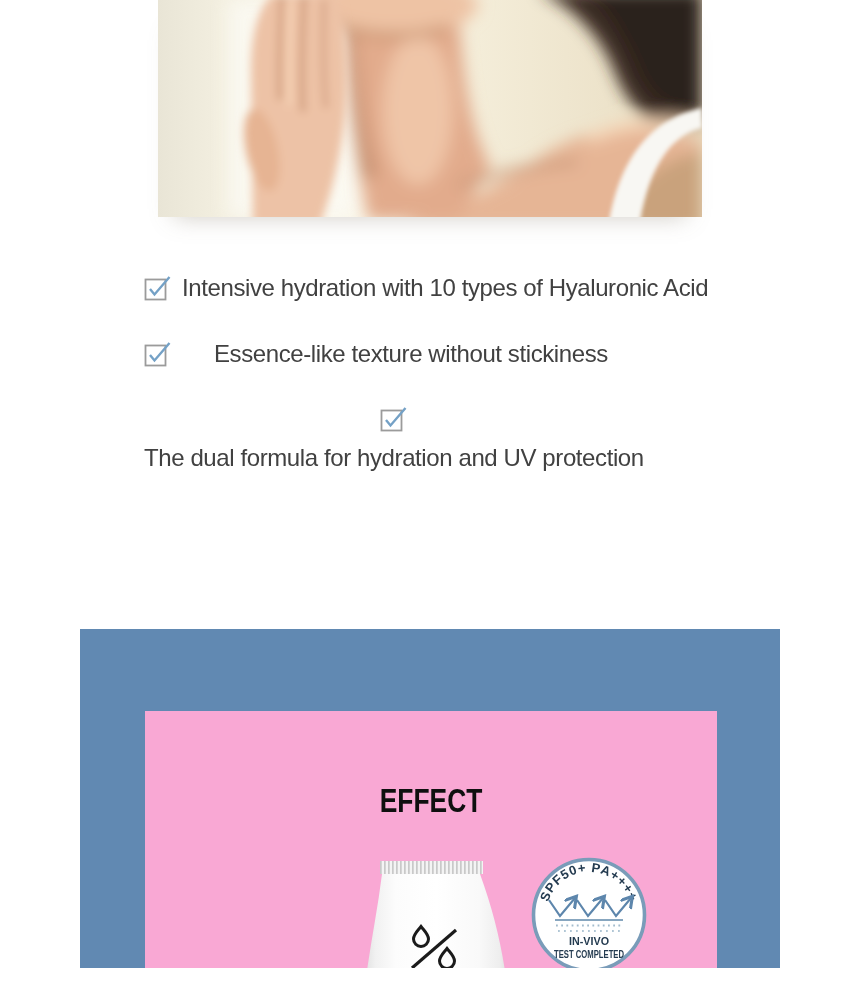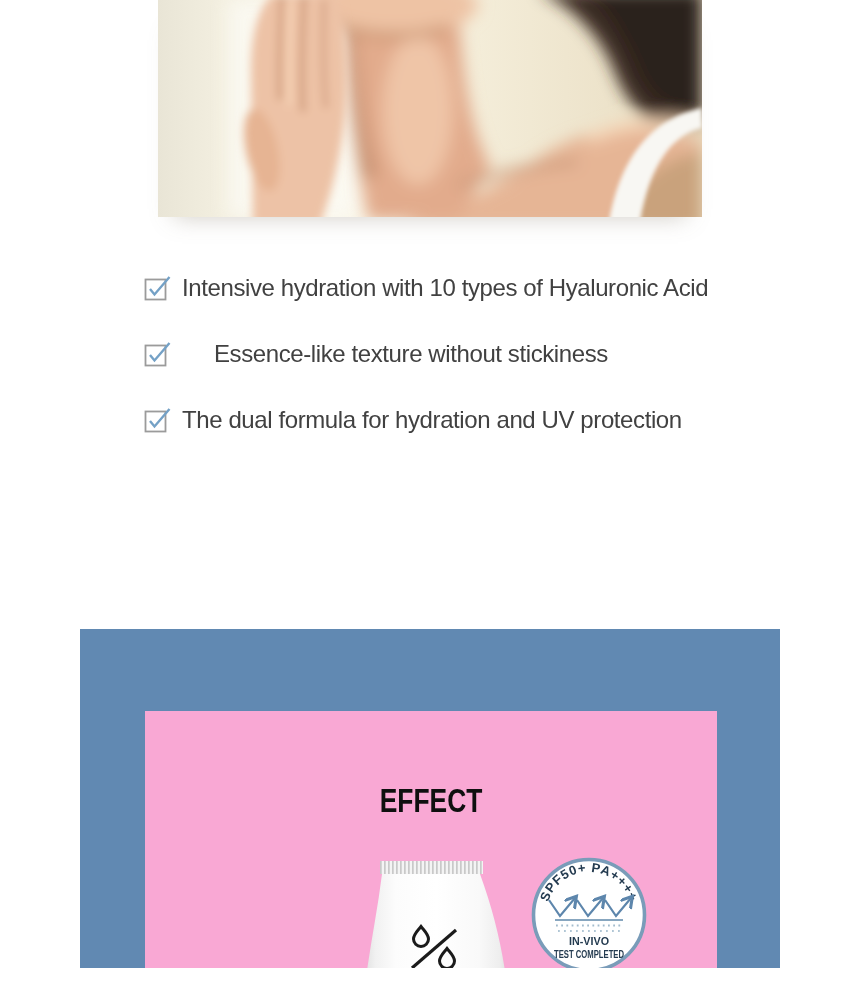--- a/index.html
+++ b/index.html
@@ -115,21 +115,21 @@
     </li>
     <li class="feature-row" style="top:340px;gap:43px;">
       <span class="checkbox">
         <svg viewBox="0 0 27 27">
             <rect x="1.5" y="4.5" width="20" height="20" fill="#ffffff" stroke="#9b9b9b" stroke-width="1.8"></rect>
             <path d="M6,14 L10.5,19.5 L25.5,2" fill="none" stroke="#74a1c6" stroke-width="2.4"></path>
           </svg>
       </span>
       <span class="feature-text">Essence-like texture without stickiness</span>
     </li>
-    <li class="feature-row" style="top:406px;">
+    <li class="feature-row" style="top:406px;flex-direction:column;">
       <span class="checkbox">
         <svg viewBox="0 0 27 27">
             <rect x="1.5" y="4.5" width="20" height="20" fill="#ffffff" stroke="#9b9b9b" stroke-width="1.8"></rect>
             <path d="M6,14 L10.5,19.5 L25.5,2" fill="none" stroke="#74a1c6" stroke-width="2.4"></path>
           </svg>
       </span>
       <span class="feature-text">The dual formula for hydration and UV protection</span>
     </li>
   </ul>
 

